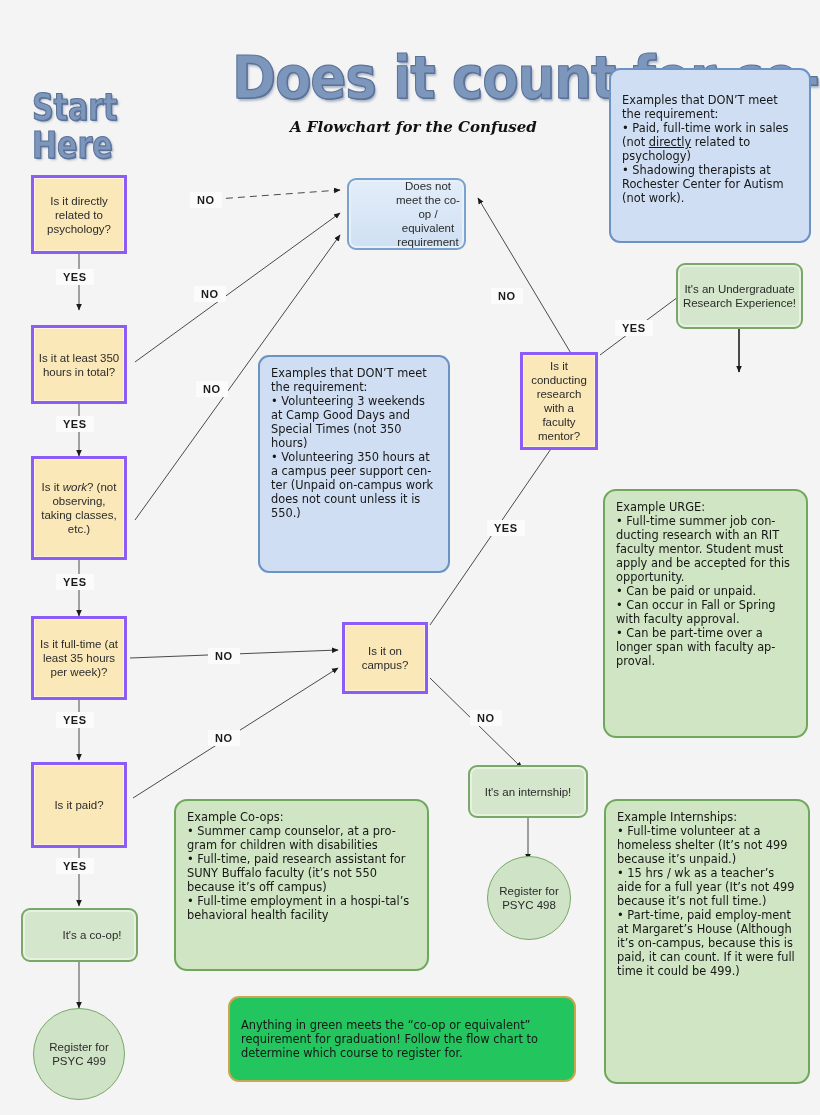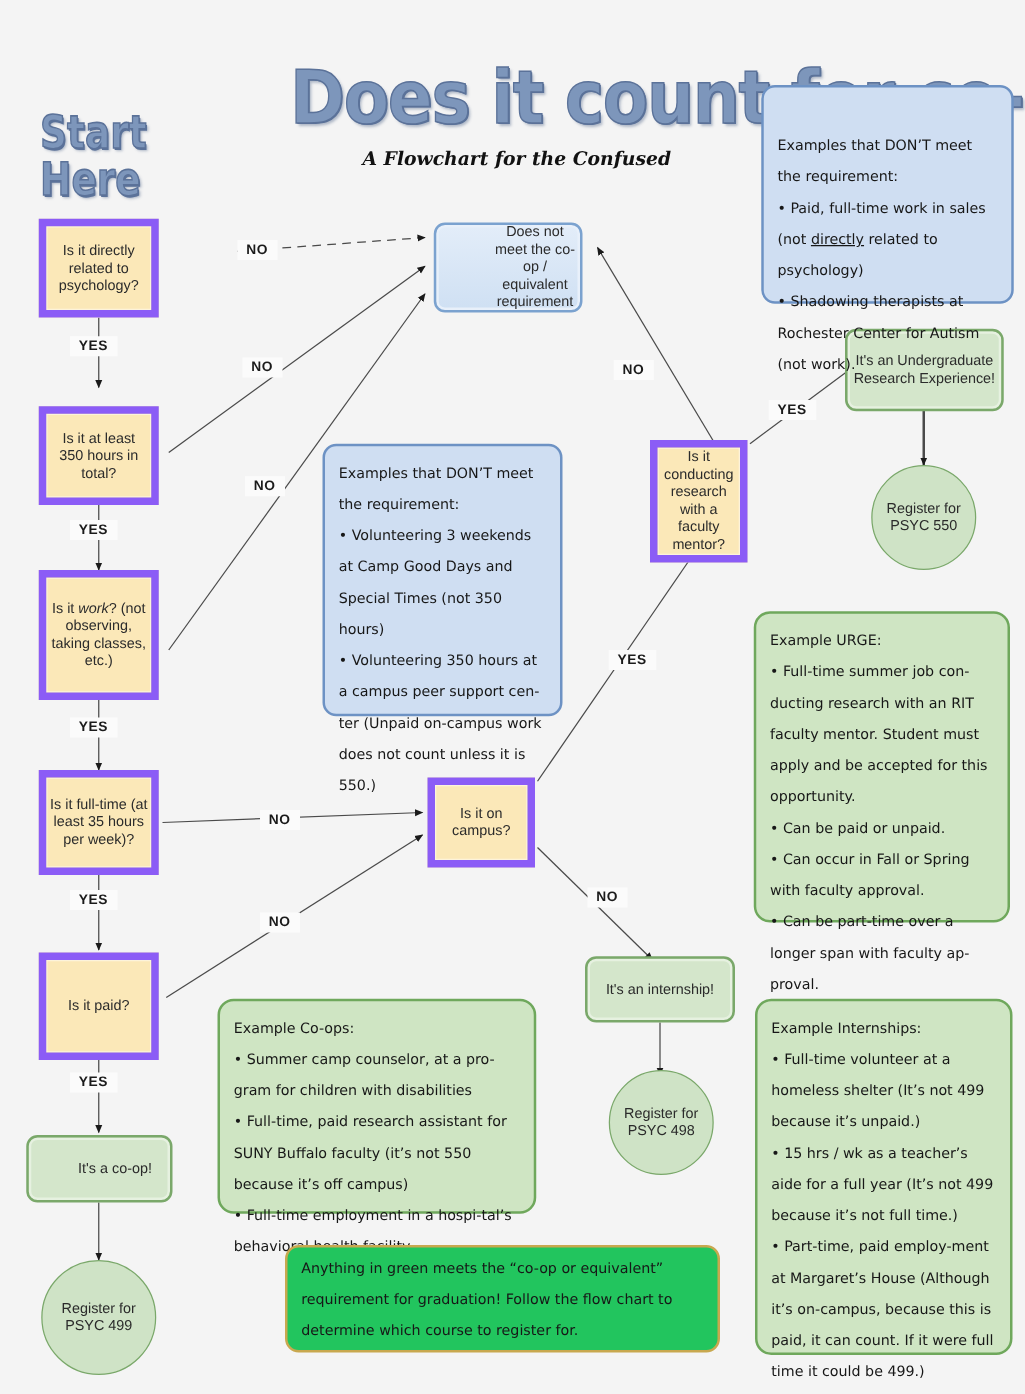--- a/index.html
+++ b/index.html
@@ -47,21 +47,21 @@
     box-sizing:border-box;
     display:flex;align-items:center;justify-content:center;
     text-align:center;
     color:#2b2b2b;
     font-size:11.5px;
     line-height:14px;
     padding:3px;
   }
   .decision{            
     background:#fbe8b8;
-    border:6px solid #8b5cf6;
+    border:3px solid #8b5cf6;
     box-shadow:0 0 0 1px #fdf3da inset;
   }
   .terminal-blue{       
     background:linear-gradient(180deg,#e3edf9 0%, #cfe0f3 100%);
     border:2px solid #7ba2cf;
     border-radius:9px;
     box-shadow:0 0 0 2px #e8f0fa inset;
     padding-left:46px;
   }
   .terminal-green{      
@@ -85,21 +85,21 @@
     padding:2px 7px;
     line-height:12px;
   }
 
   
   .callout{
     position:absolute;
     box-sizing:border-box;
     font-family:"DejaVu Sans", sans-serif;
     font-size:11.4px;
-    line-height:25px;
+    line-height:14px;
     color:#171717;
     padding:9px 11px;
     white-space:pre-line;
   }
   .callout-blue{
     background:#cfdef2;
     border:2px solid #6d92c4;
     border-radius:11px;
   }
   .callout-green{
@@ -202,21 +202,20 @@
   <div class="node decision" style="left:342px;top:622px;width:86px;height:72px;">Is it on campus?</div>
 
   <div class="node terminal-green" style="left:468px;top:765px;width:120px;height:53px;">It's an internship!</div>
 
   <div class="node circle-green" style="left:487px;top:856px;width:84px;height:84px;">Register for PSYC 498</div>
 
   <div class="node terminal-green" style="left:676px;top:263px;width:127px;height:66px;">It's an Undergraduate Research Experience!</div>
 
   <div class="node decision" style="left:520px;top:352px;width:78px;height:98px;">Is it conducting research with a faculty mentor?</div>
 
-  <div class="node circle-green" style="left:697px;top:372px;width:84px;height:84px;">Register for PSYC 550</div>
 
   <div class="callout callout-blue" style="left:609px;top:68px;width:202px;height:175px;">
     <span>Examples that DON’T meet the requirement:</span>
     <span>• Paid, full-time work in sales (not </span><u class="uline">directly</u><span> related to psychology)</span>
     <span>• Shadowing therapists at Rochester Center for Autism (not work).</span>
   </div>
 
   <div class="callout callout-blue" style="left:258px;top:355px;width:192px;height:218px;">Examples that DON’T meet the requirement:
 • Volunteering 3 weekends at Camp Good Days and Special Times (not 350 hours)
 • Volunteering 350 hours at a campus peer support cen-ter (Unpaid on-campus work does not count unless it is 550.)</div>

